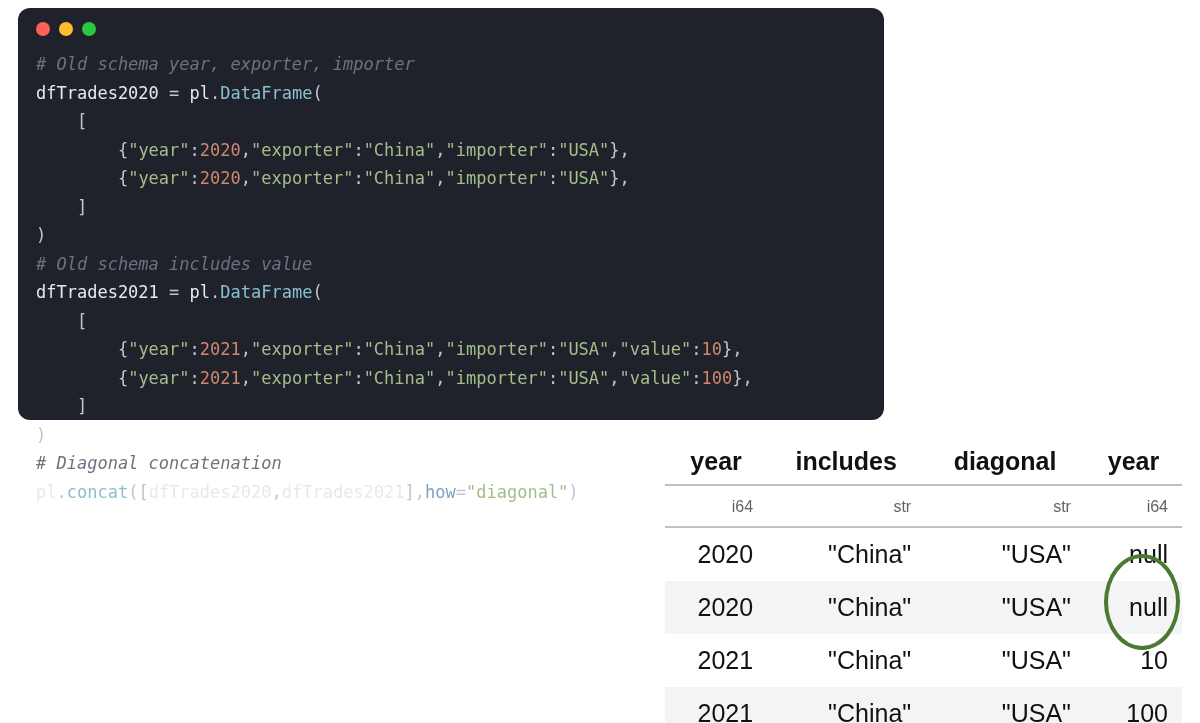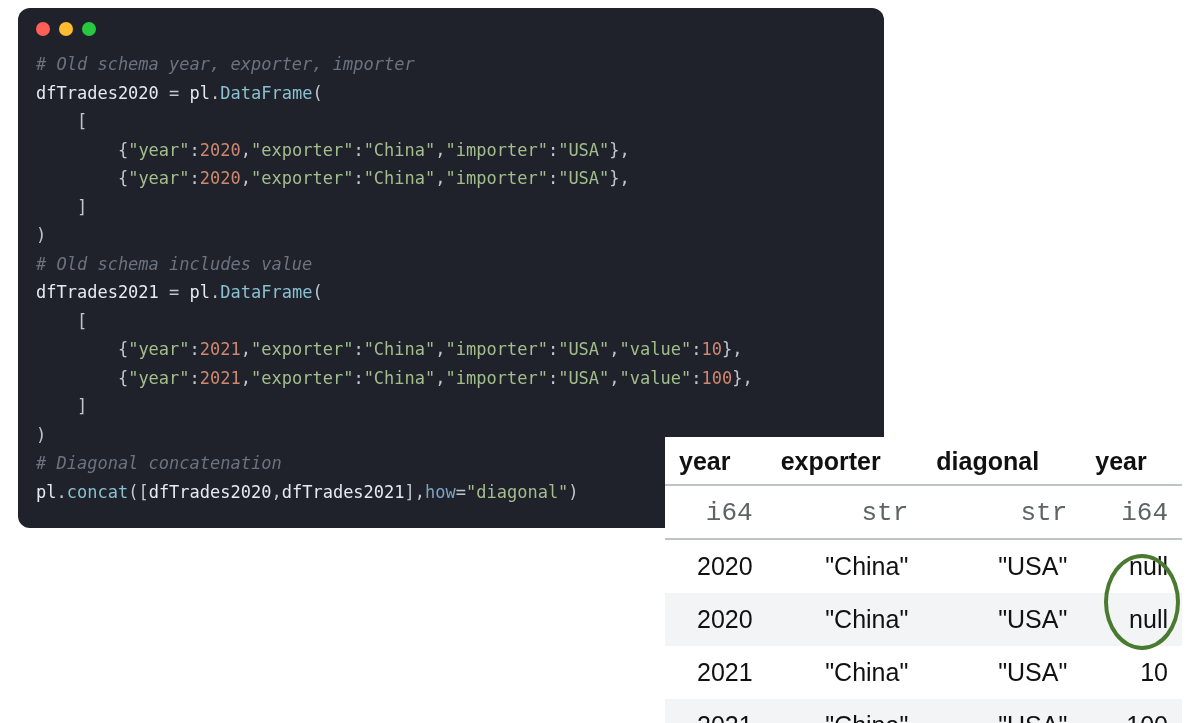--- a/index.html
+++ b/index.html
@@ -11,21 +11,21 @@
     background: #ffffff;
     font-family: ui-monospace, "SF Mono", Menlo, Consolas, monospace;
     position: relative;
     overflow: hidden;
   }
   .code-window {
     position: absolute;
     left: 18px;
     top: 8px;
     width: 866px;
-    height: 520px;
+    height: 412px;
     background: #1f222a;
     border-radius: 12px;
     padding: 14px 18px 18px 18px;
   }
   .titlebar {
     display: flex;
     gap: 9px;
     margin-bottom: 14px;
   }
   .tl-dot {
@@ -64,28 +64,27 @@
     border-collapse: collapse;
     font-family: -apple-system, Helvetica, Arial, sans-serif;
     font-size: 25px;
     text-align: right;
   }
   thead th {
     font-weight: 700;
     padding: 10px 14px 8px 14px;
     border-bottom: 2px solid #bfc3c7;
     color:#111;
-    text-align: left;
+    text-align: center;
   }
   tbody tr.dtype td {
     color:#5f6367;
-    font-size: 26px;
+    font-size: 16px;
     padding: 12px 14px 10px 22px;
     border-bottom: 2px solid #bfc3c7;
-    font-family: Liberation Mono, monospace;
   }
   tbody tr.row td {
     padding: 12px 14px;
     color:#111;
   }
   tbody tr.row-alt { background:#f3f4f5; }
 
   .ellipse {
     position:absolute;
     left: 1104px;
@@ -122,21 +121,21 @@
 <span class="c-punct">)</span>
 <span class="c-comment"># Diagonal concatenation</span>
 <span class="c-ident">pl</span><span class="c-punct">.</span><span class="c-call">concat</span><span class="c-punct">([</span><span class="c-ident">dfTrades2020</span><span class="c-punct">,</span><span class="c-ident">dfTrades2021</span><span class="c-punct">],</span><span class="c-kw">how</span><span class="c-punct">=</span><span class="c-str">"diagonal"</span><span class="c-punct">)</span></div>
 </div>
 
 <div class="table-wrap">
   <table>
     <thead>
       <tr>
         <th>year</th>
-        <th>exporter</th>
+        <th>includes</th>
         <th>diagonal</th>
         <th>year</th>
       </tr>
     </thead>
     <tbody>
       <tr class="dtype">
         <td>i64</td>
         <td>str</td>
         <td>str</td>
         <td>i64</td>

